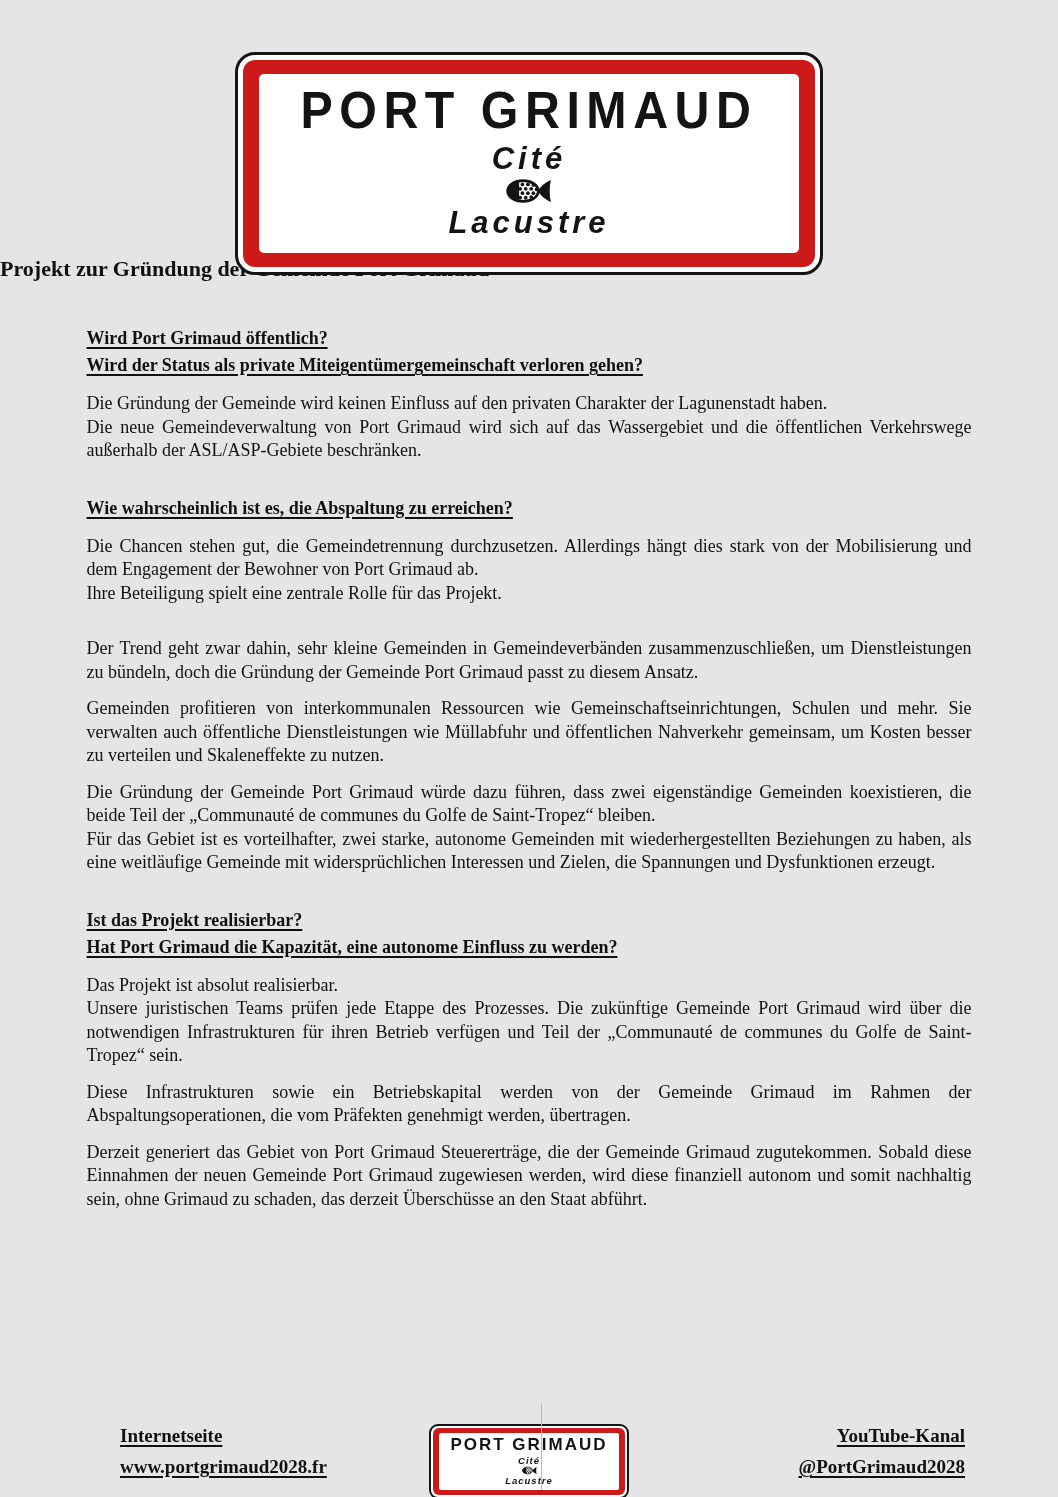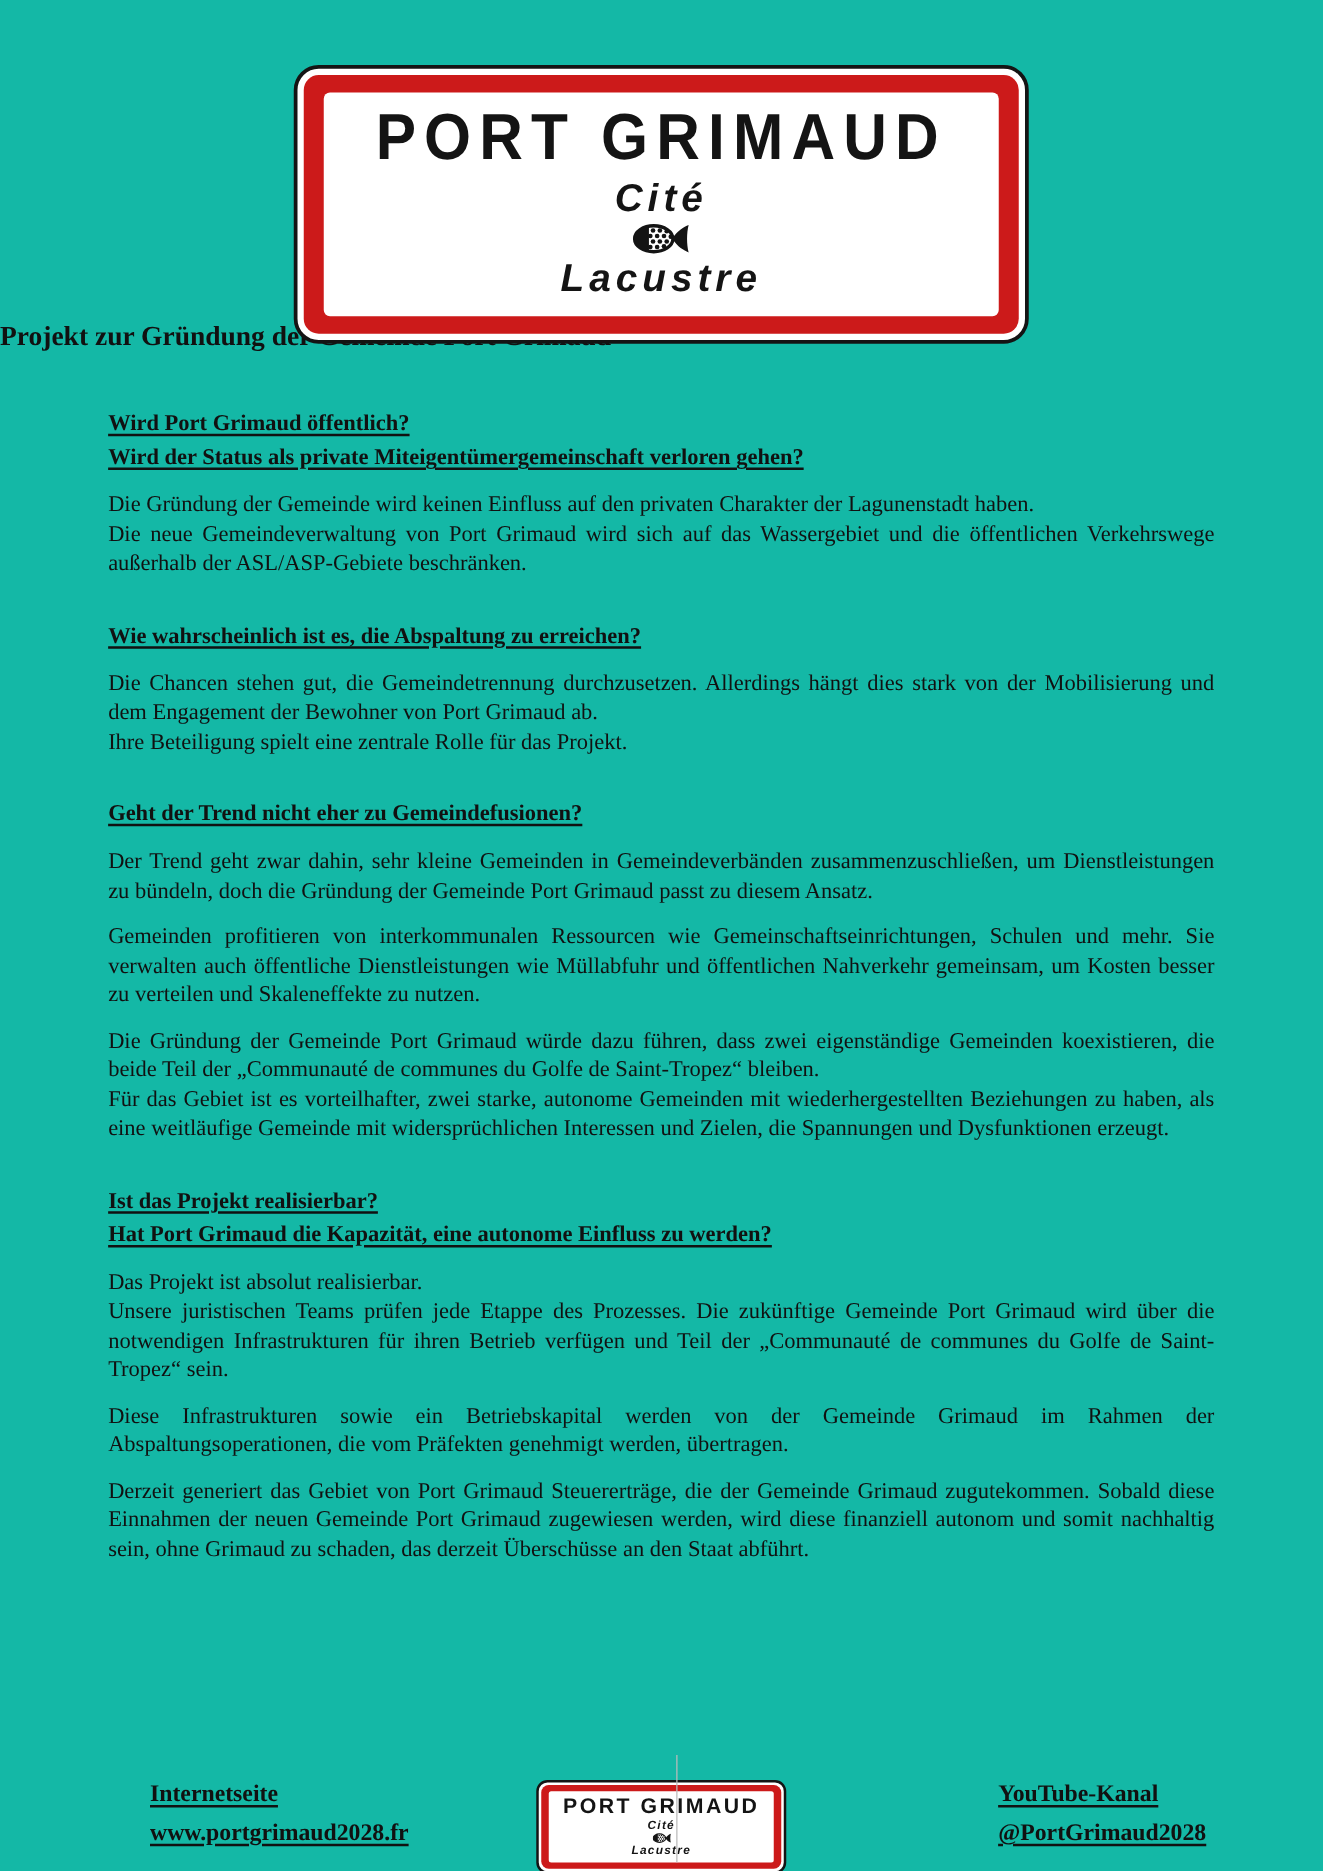--- a/index.html
+++ b/index.html
@@ -7,21 +7,21 @@
     --ink:#111111;
     --fold:#bbbbbb;
   }
   *{box-sizing:border-box;}
   html,body{margin:0;padding:0;background:#ffffff;}
   body{
     width:1058px;height:1497px;overflow:hidden;position:relative;
     font-family:"Liberation Serif","DejaVu Serif",serif;
     color:var(--ink);
   }
-  .page{position:relative;width:1058px;height:1497px;background:#14b8a6;}
+  .page{position:relative;width:1058px;height:1497px;background:#e5e5e5;}
 
   
   .sign{background:#fff;border:3px solid #141414;display:inline-block;}
   .sign-red{background:var(--sign-red);}
   .sign-face{background:#fff;text-align:center;}
   .sign--large{width:588px;border-radius:20px;padding:5px;margin:0 auto;display:block;}
   .sign--large .sign-red{border-radius:12px;padding:14px 16px;}
   .sign--large .sign-face{border-radius:5px;padding:10px 6px 12px;}
   .sign-title{
     font-family:"Liberation Sans","DejaVu Sans",sans-serif;
@@ -61,21 +61,21 @@
     text-decoration:underline;text-decoration-thickness:2px;text-underline-offset:3px;
     text-align:justify;
   }
   .answer{
     font-size:18px;line-height:23.5px;margin:13px 0 0;
     text-align:justify;white-space:pre-line;
   }
 
   
   .footer-left{position:absolute;left:120px;top:1420px;}
-  .footer-right{position:absolute;right:93px;top:1420px;}
+  .footer-right{position:absolute;right:93px;top:1420px;text-align:right;}
   .footer-line{
     font-weight:bold;font-size:19px;line-height:31px;
     text-decoration:underline;text-decoration-thickness:2px;text-underline-offset:3px;
     display:block;
   }
   .footer-sign{position:absolute;left:50%;transform:translateX(-50%);top:1424px;}
   .fold-line{position:absolute;left:541px;top:1404px;width:1px;height:86px;background:var(--fold);}
 </style>
 </head>
 <body>
@@ -135,21 +135,20 @@
         <p class="question">Wird der Status als private Miteigentümergemeinschaft verloren gehen?</p>
         <p class="answer">Die Gründung der Gemeinde wird keinen Einfluss auf den privaten Charakter der Lagunenstadt haben.
 Die neue Gemeindeverwaltung von Port Grimaud wird sich auf das Wassergebiet und die öffentlichen Verkehrswege außerhalb der ASL/ASP-Gebiete beschränken.</p>
       </section>
       <section class="qa-section">
         <p class="question">Wie wahrscheinlich ist es, die Abspaltung zu erreichen?</p>
         <p class="answer">Die Chancen stehen gut, die Gemeindetrennung durchzusetzen. Allerdings hängt dies stark von der Mobilisierung und dem Engagement der Bewohner von Port Grimaud ab.
 Ihre Beteiligung spielt eine zentrale Rolle für das Projekt.</p>
       </section>
       <section class="qa-section">
-        <p class="question">Geht der Trend nicht eher zu Gemeindefusionen?</p>
         <p class="answer">Der Trend geht zwar dahin, sehr kleine Gemeinden in Gemeindeverbänden zusammenzuschließen, um Dienstleistungen zu bündeln, doch die Gründung der Gemeinde Port Grimaud passt zu diesem Ansatz.</p>
         <p class="answer">Gemeinden profitieren von interkommunalen Ressourcen wie Gemeinschaftseinrichtungen, Schulen und mehr. Sie verwalten auch öffentliche Dienstleistungen wie Müllabfuhr und öffentlichen Nahverkehr gemeinsam, um Kosten besser zu verteilen und Skaleneffekte zu nutzen.</p>
         <p class="answer">Die Gründung der Gemeinde Port Grimaud würde dazu führen, dass zwei eigenständige Gemeinden koexistieren, die beide Teil der „Communauté de communes du Golfe de Saint-Tropez“ bleiben.
 Für das Gebiet ist es vorteilhafter, zwei starke, autonome Gemeinden mit wiederhergestellten Beziehungen zu haben, als eine weitläufige Gemeinde mit widersprüchlichen Interessen und Zielen, die Spannungen und Dysfunktionen erzeugt.</p>
       </section>
       <section class="qa-section">
         <p class="question">Ist das Projekt realisierbar?</p>
         <p class="question">Hat Port Grimaud die Kapazität, eine autonome Einfluss zu werden?</p>
         <p class="answer">Das Projekt ist absolut realisierbar.
 Unsere juristischen Teams prüfen jede Etappe des Prozesses. Die zukünftige Gemeinde Port Grimaud wird über die notwendigen Infrastrukturen für ihren Betrieb verfügen und Teil der „Communauté de communes du Golfe de Saint-Tropez“ sein.</p>

